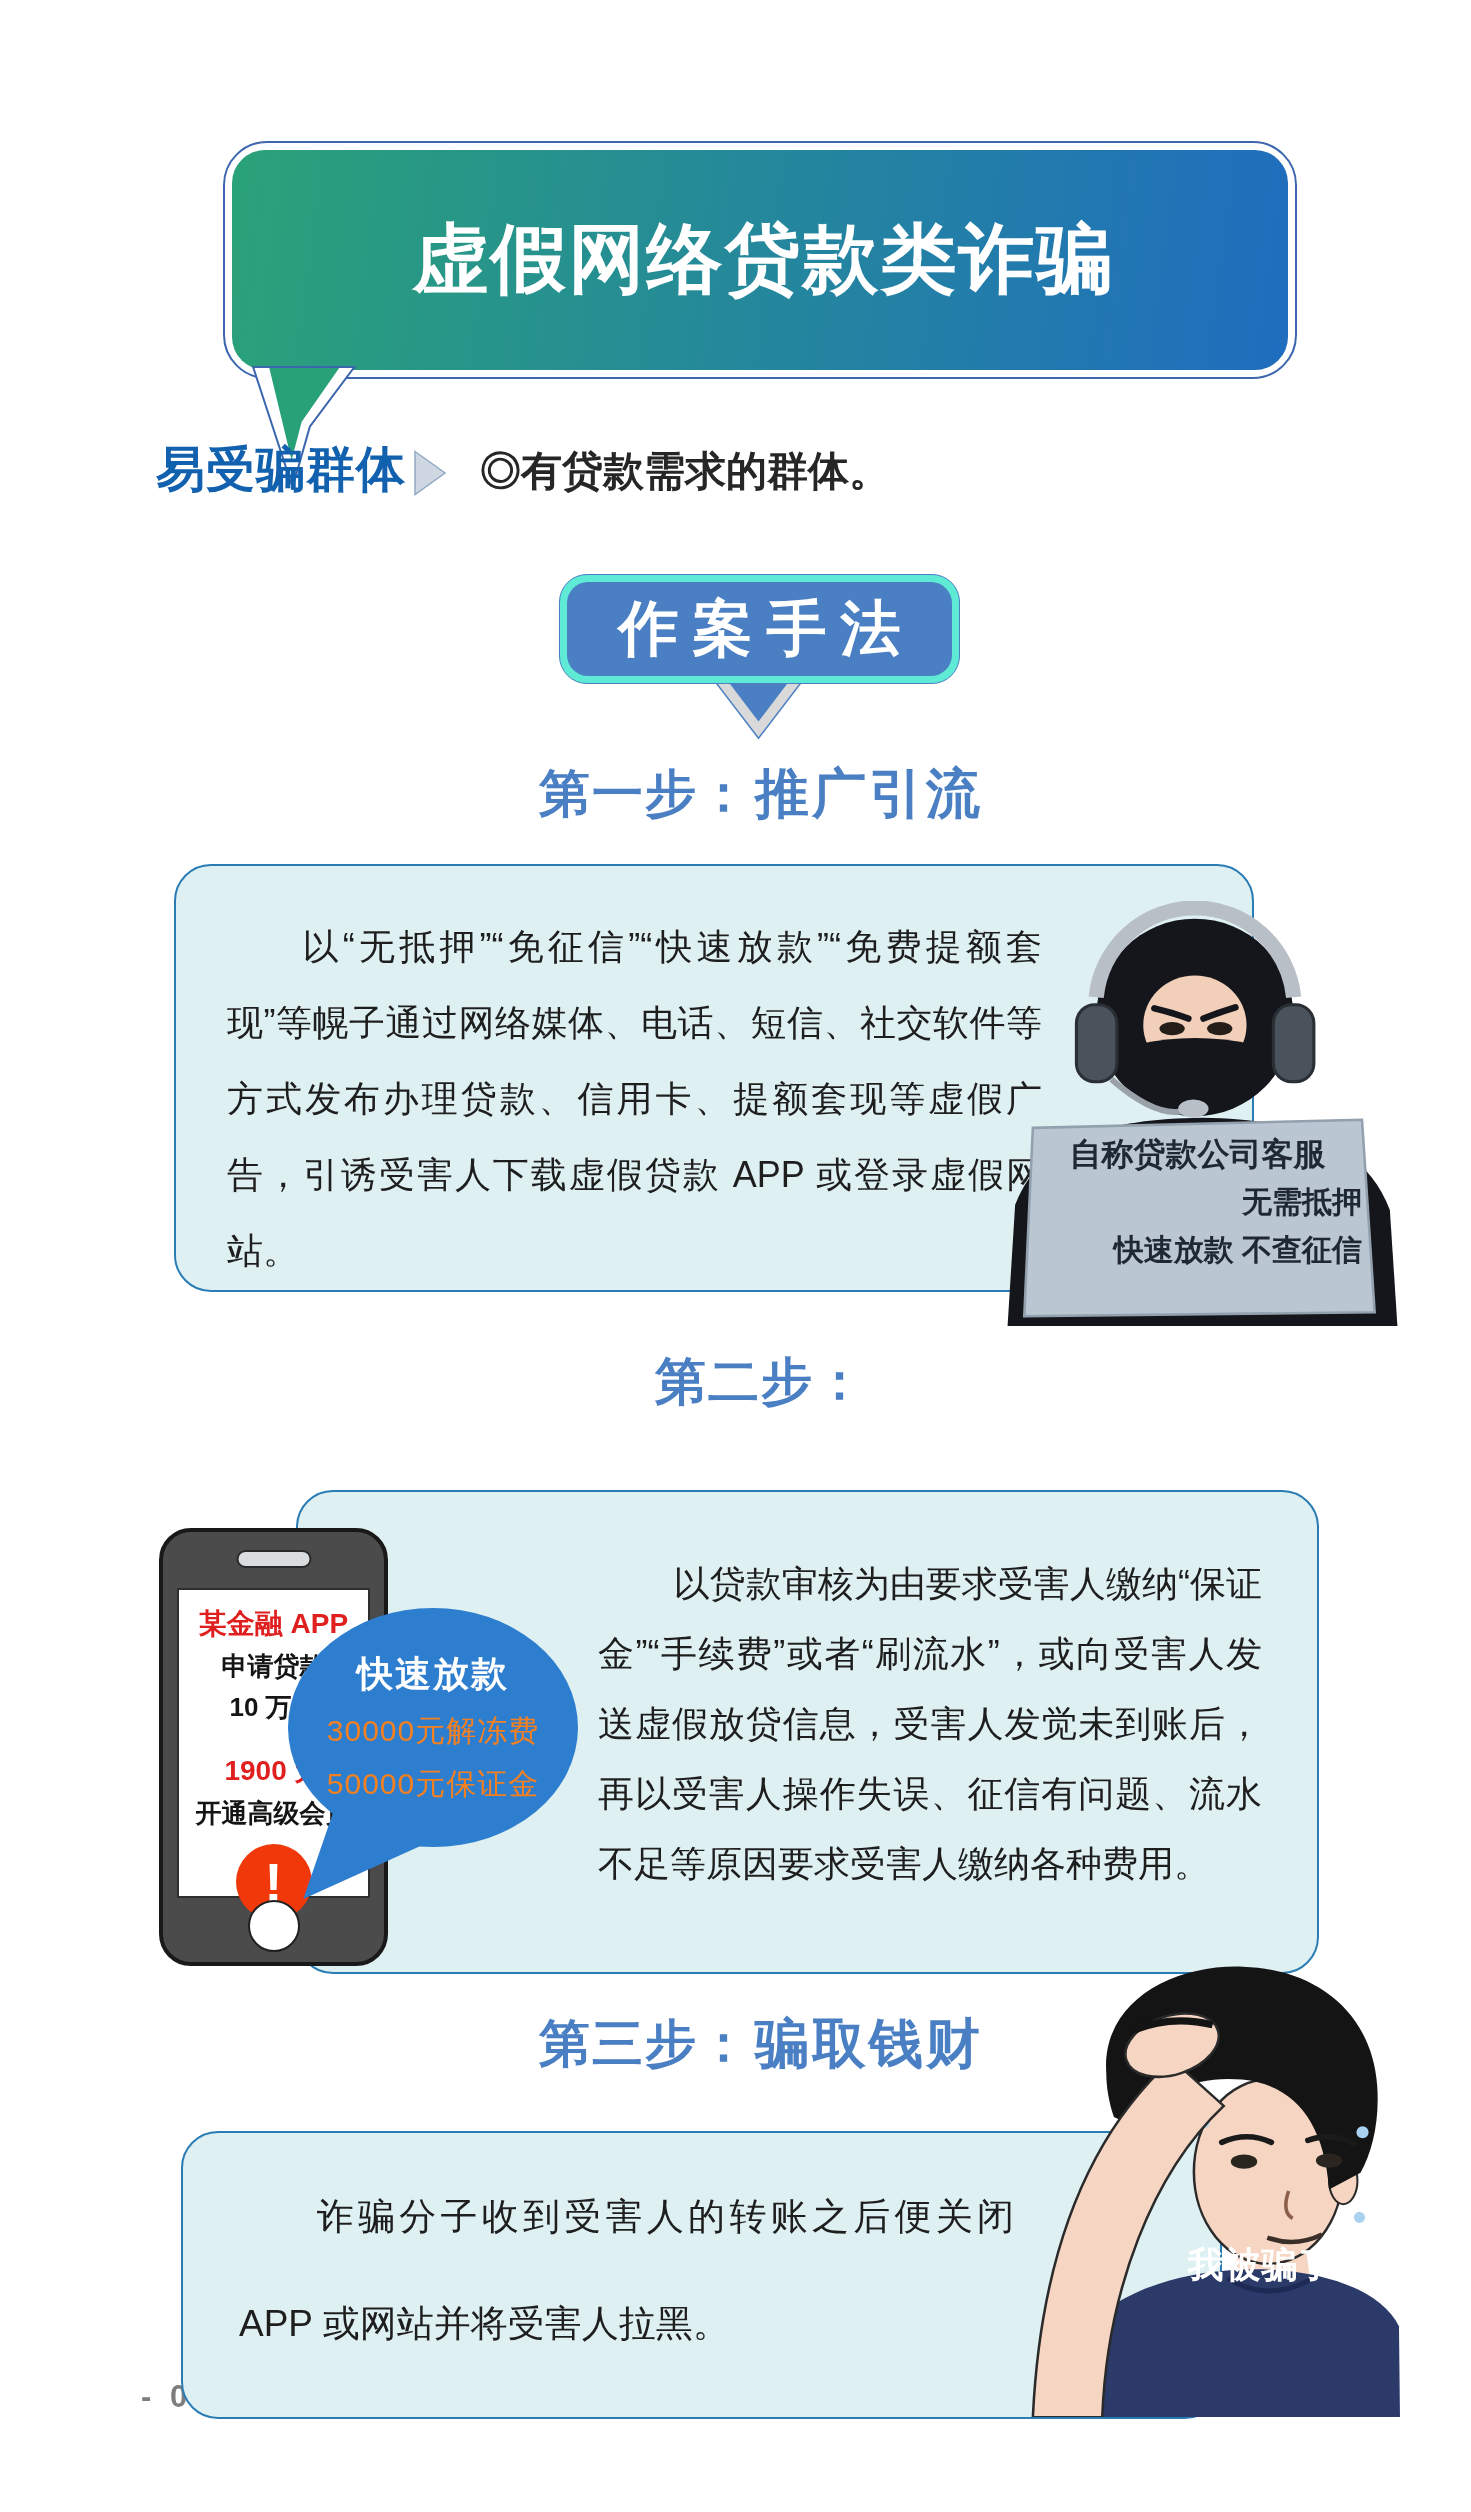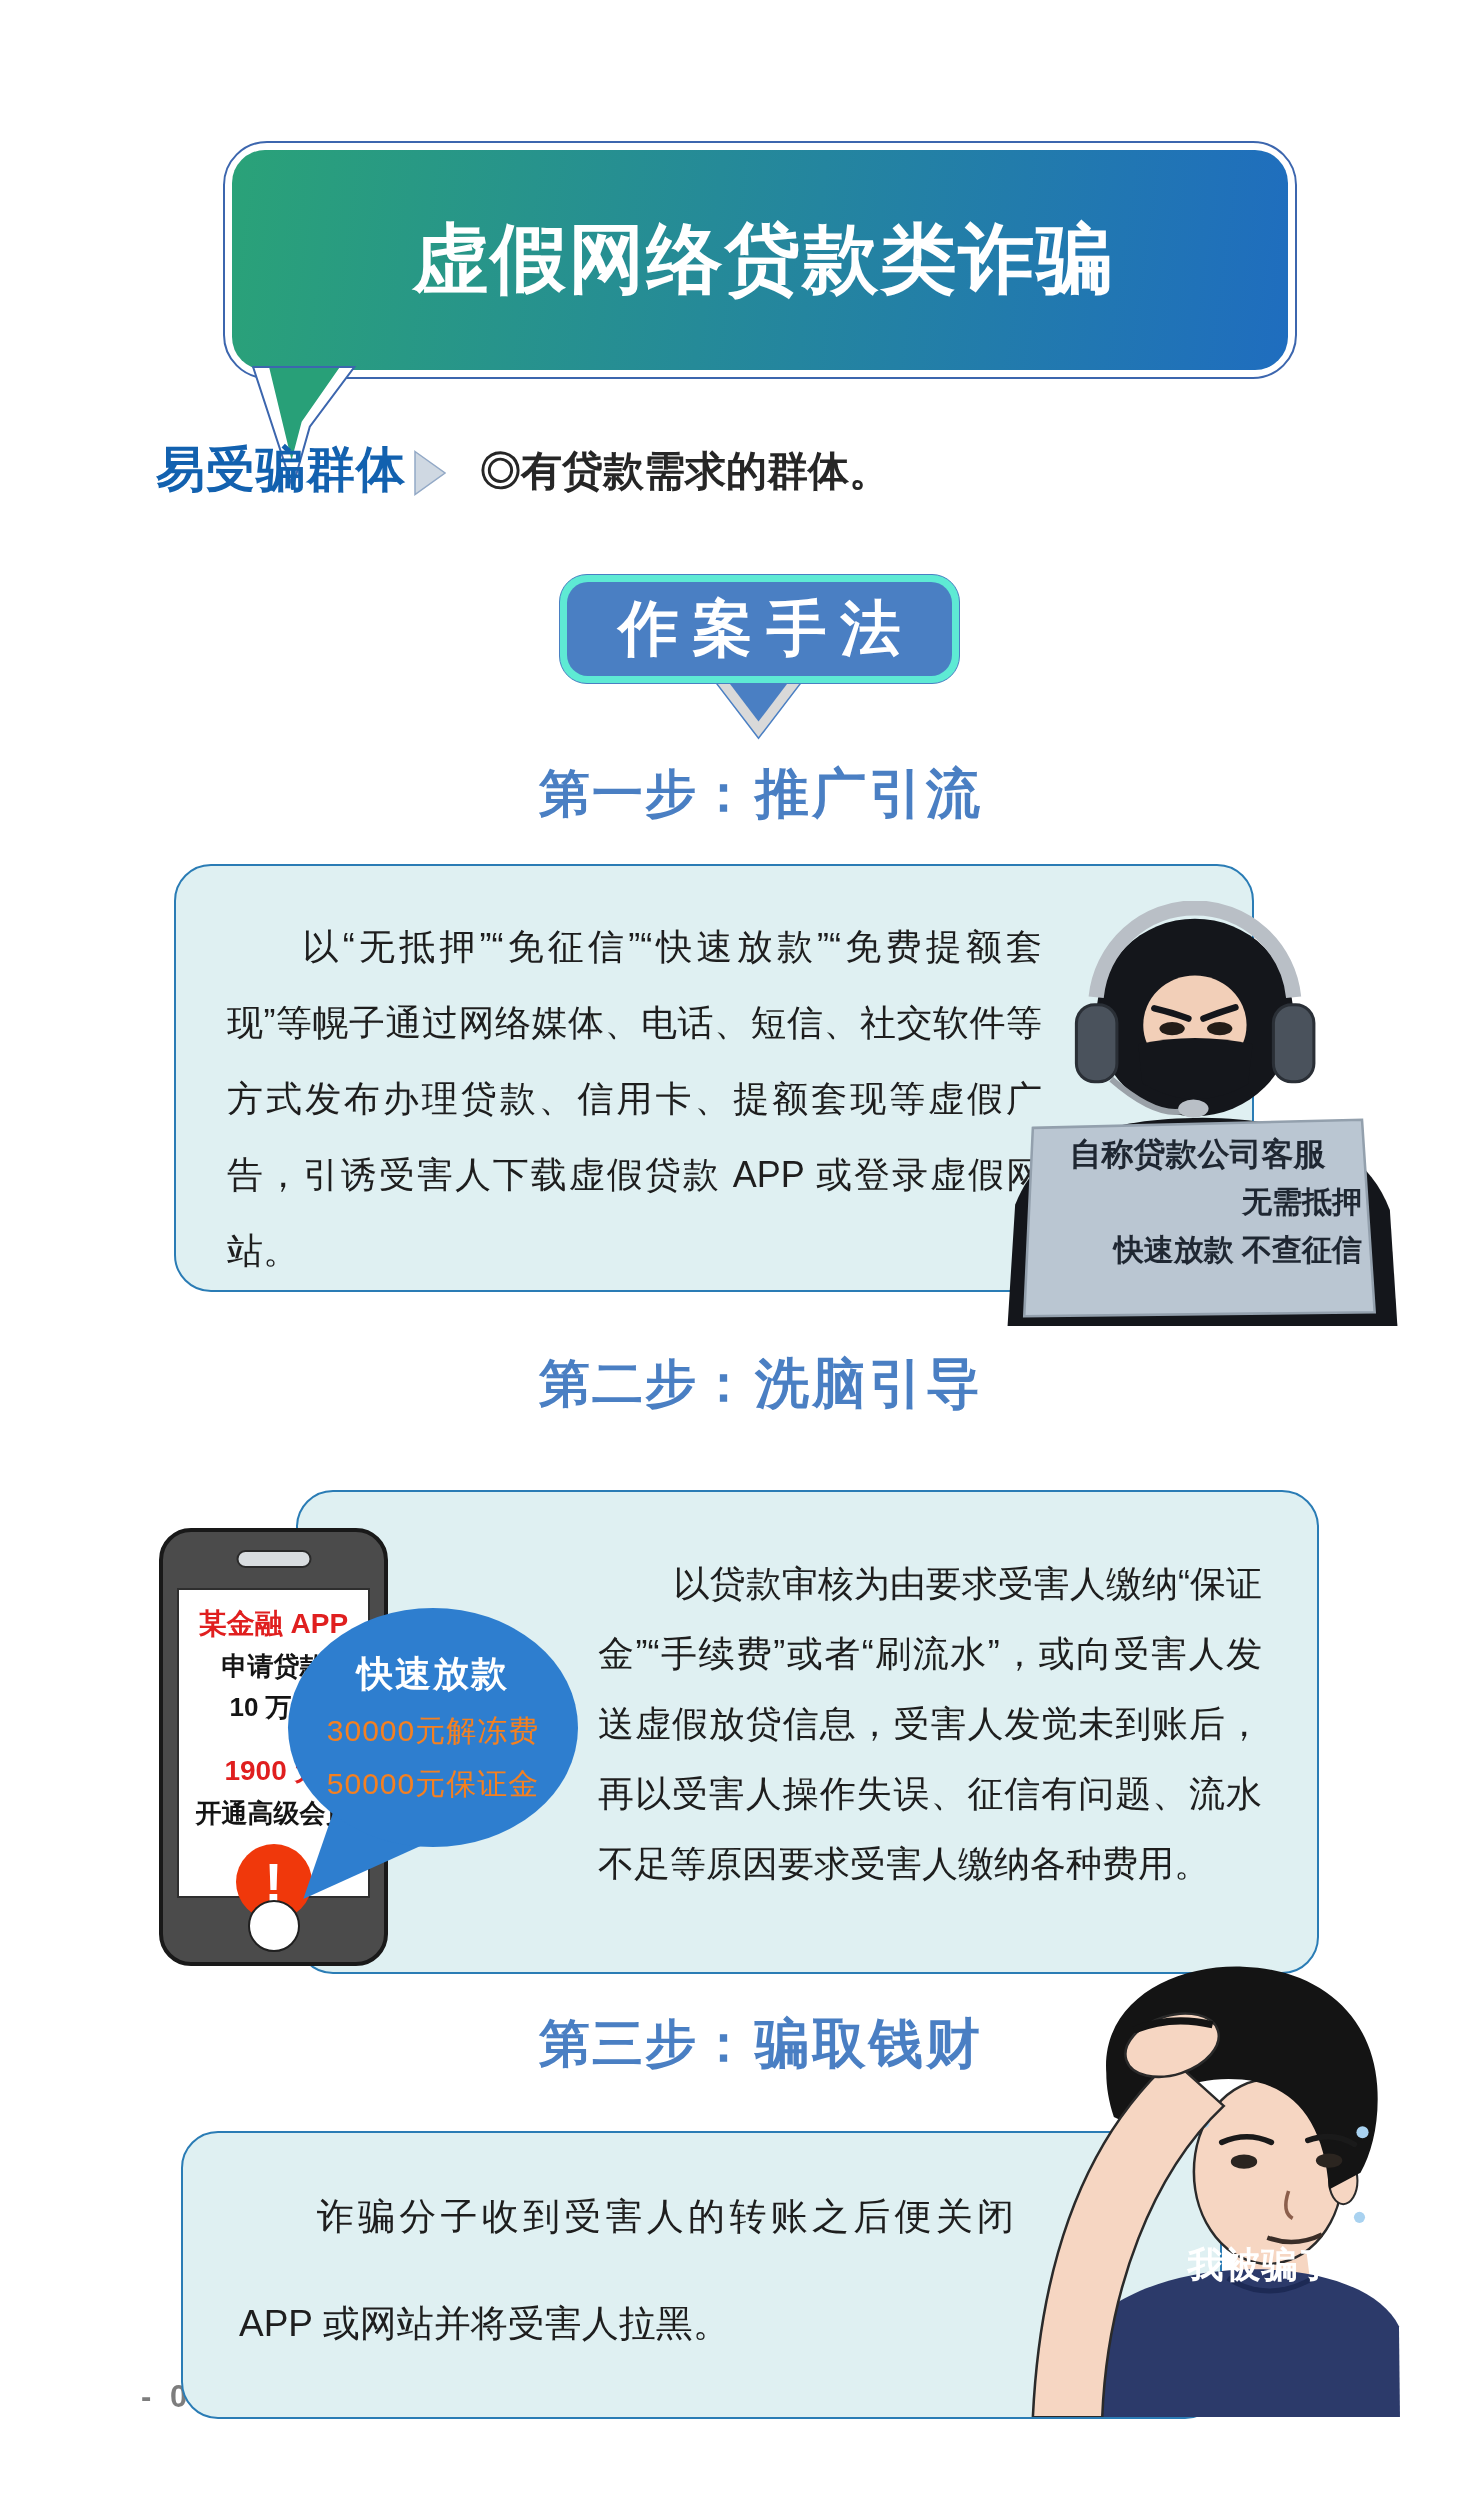--- a/index.html
+++ b/index.html
@@ -156,21 +156,20 @@
     </svg>
     <div class="sign-text">
       <div class="l1">自称贷款公司客服</div>
       <div class="l2">无需抵押</div>
       <div class="l3">快速放款 不查征信</div>
     </div>
   </div>
 
   <div class="step-heading" id="step2-heading">
     <span class="prefix">第二步：</span>
-    <span class="name">洗脑引导</span>
   </div>
   <div class="card" id="card2">
     <p>以贷款审核为由要求受害人缴纳“保证金”“手续费”或者“刷流水”，或向受害人发送虚假放贷信息，受害人发觉未到账后，再以受害人操作失误、征信有问题、流水不足等原因要求受害人缴纳各种费用。</p>
   </div>
 
   <div class="phone">
     <div class="speaker"></div>
     <div class="screen">
       <div class="scr-app">某金融 APP</div>
       <div class="scr-line">申请贷款</div>

